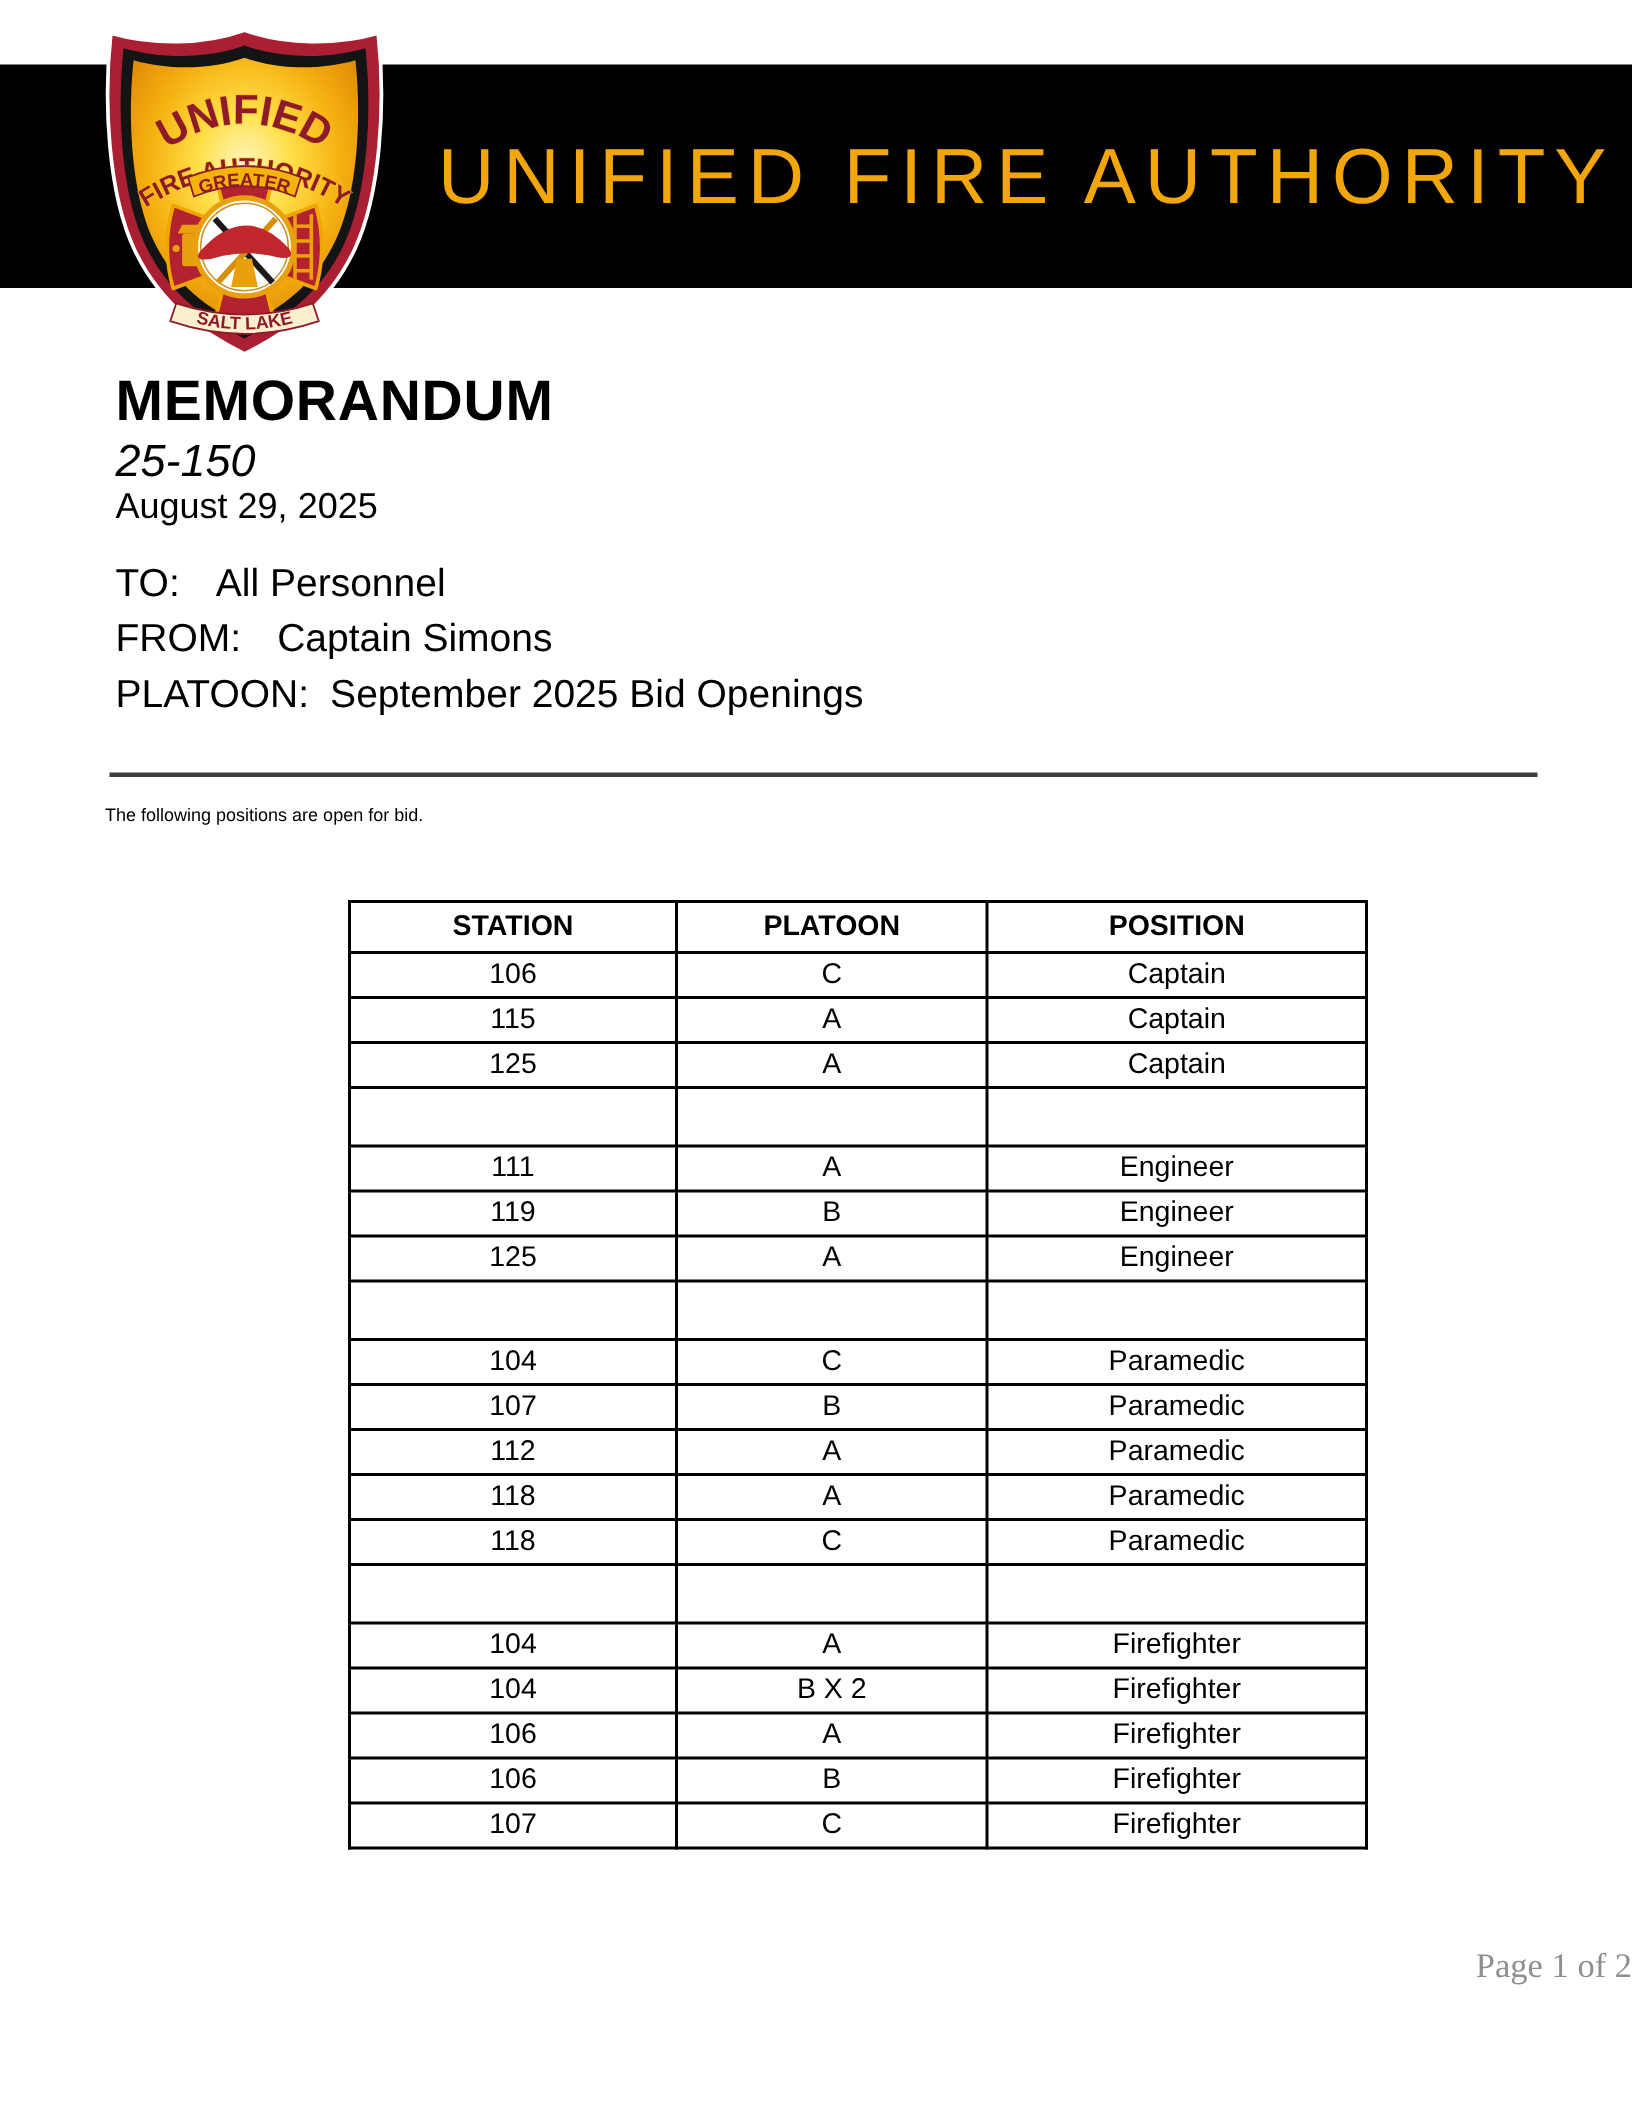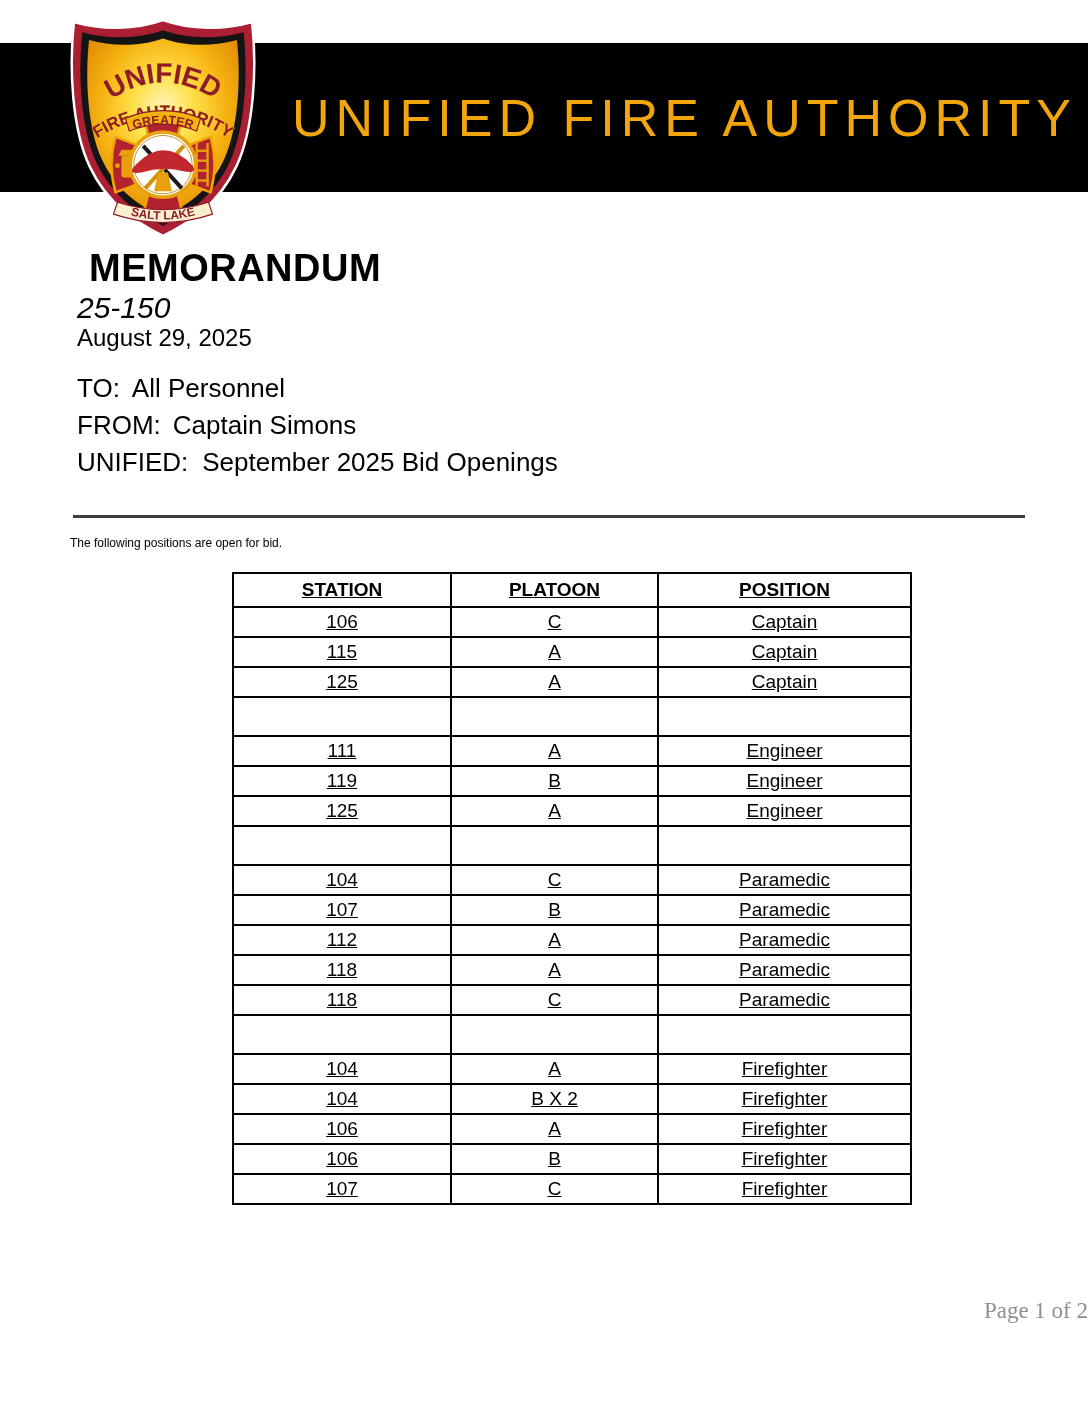--- a/index.html
+++ b/index.html
@@ -16,37 +16,37 @@
     display:flex;align-items:center;
     font-size:52px;font-weight:400;letter-spacing:6px;white-space:nowrap;
     color:#F2A60B;
     text-align:right;
   }
   .badge{
     position:absolute;left:64px;top:16px;width:198px;height:226px;
   }
   
   .abs{position:absolute;left:77px;line-height:1.15;}
-  .memo-title{top:247px;font-size:38px;font-weight:700;letter-spacing:.5px;margin-left:12px;}
+  .memo-title{top:247px;font-size:38px;font-weight:700;letter-spacing:.5px;}
   .memo-number{top:291px;font-size:30px;font-style:italic;}
   .memo-date{top:324px;font-size:24px;}
   .memo-to{top:374px;font-size:26px;}
   .memo-from{top:411px;font-size:26px;}
   .memo-subject{top:448px;font-size:26px;}
-  .label-gap{margin-left:12px;}
+  .label-gap{margin-left:24px;}
   .subject-gap{margin-left:14px;}
   .rule{
     position:absolute;left:73px;top:515px;width:952px;height:0;
     border-top:3px solid #3F3F3F;
   }
   .intro{
     position:absolute;left:70px;top:536px;font-size:12px;
   }
   
-  .bid-table-wrap{position:absolute;left:232px;top:572px;text-decoration:underline;}
+  .bid-table-wrap{position:absolute;left:232px;top:600px;}
   table.bid{
     border-collapse:collapse;table-layout:fixed;width:678px;
     font-size:19px;
   }
   table.bid th, table.bid td{
     border:2px solid #000;text-align:center;vertical-align:middle;
     padding:0;overflow:hidden;white-space:nowrap;
   }
   table.bid th{height:32px;font-weight:700;font-size:19px;}
   table.bid td{height:28px;font-weight:400;}
@@ -143,21 +143,21 @@
 <div class="abs memo-number">25-150</div>
 <div class="abs memo-date">August 29, 2025</div>
 
 <div class="abs memo-to">
   <span>TO:</span><span class="label-gap">All Personnel</span>
 </div>
 <div class="abs memo-from">
   <span>FROM:</span><span class="label-gap">Captain Simons</span>
 </div>
 <div class="abs memo-subject">
-  <span>UNIFIED:</span><span class="subject-gap">September 2025 Bid Openings</span>
+  <span>PLATOON:</span><span class="subject-gap">September 2025 Bid Openings</span>
 </div>
 
 <div class="rule"></div>
 
 <div class="intro">The following positions are open for bid.</div>
 
 <div class="bid-table-wrap">
   <table class="bid">
     <colgroup>
         <col style="width:218px">

